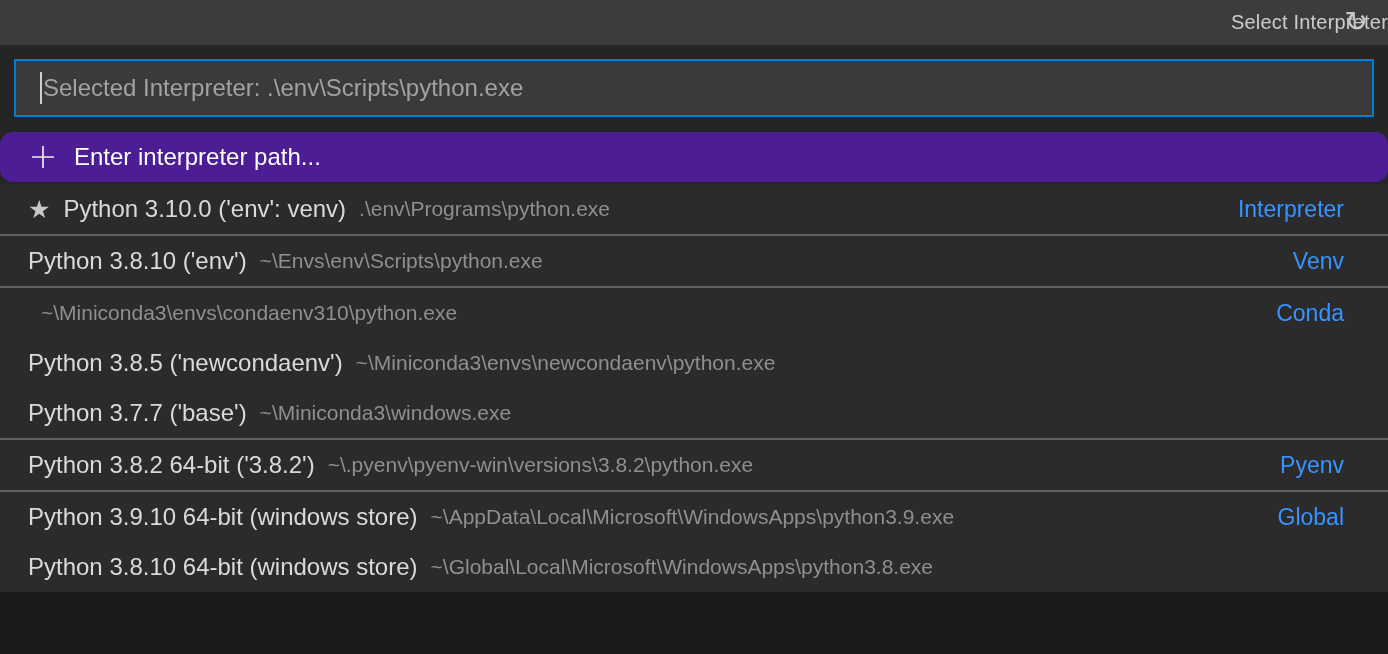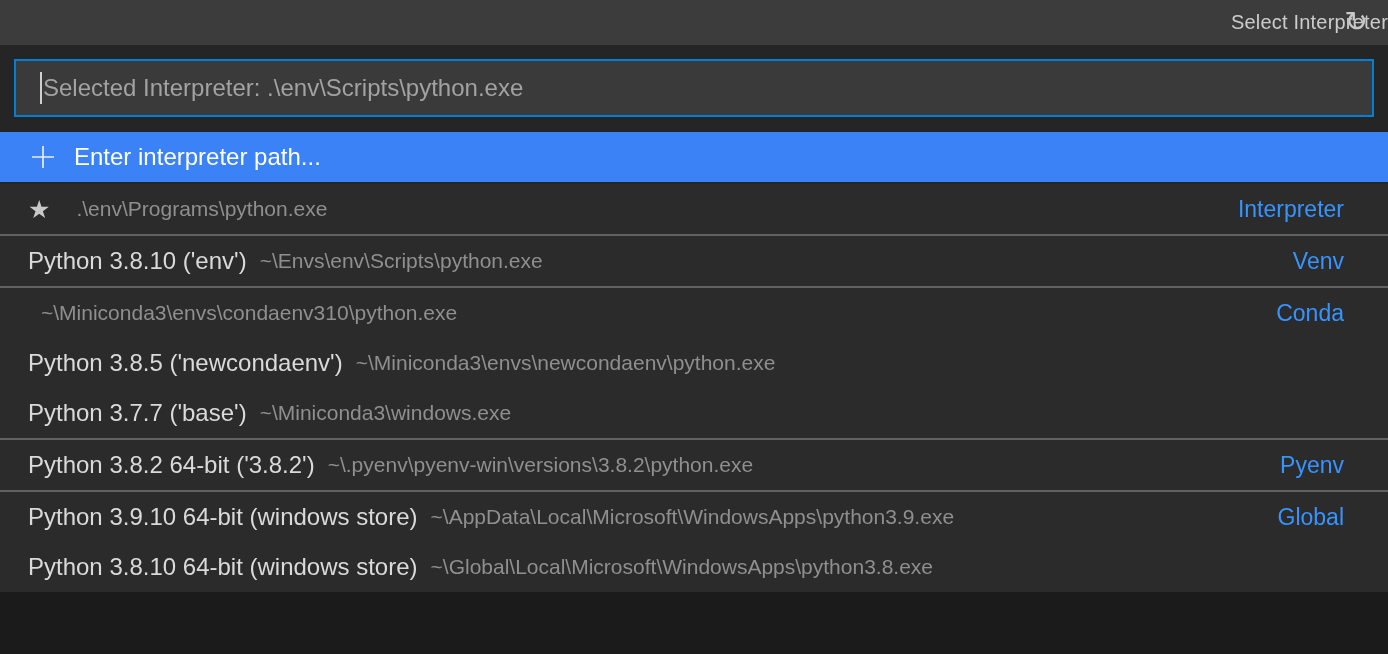--- a/index.html
+++ b/index.html
@@ -40,21 +40,21 @@
     position:absolute; left:24px; top:11px; width:2px; height:32px;
     background:#cfcfcf;
   }
 
   
   .list { flex:1 1 auto; display:flex; flex-direction:column; }
   .row {
     height:50px; flex:0 0 auto; display:flex; align-items:center;
     padding:0 44px 0 28px; background:#2b2b2c; cursor:pointer; overflow:hidden;
   }
-  .row.command { background:#3b82f6; margin-bottom:2px; }
+  .row.command { background:#4c1d95; margin-bottom:2px;border-radius:13px; }
   .plus-icon { display:flex; align-items:center; margin-right:16px; }
   .cmd-label { color:#ffffff; font-size:24px; }
   .star {
     color:#c8c8c8; font-size:25px; line-height:1; margin-right:13px;
     font-family:"DejaVu Sans",sans-serif;
   }
   .label { color:#dadada; font-size:24px; white-space:pre; }
   .path  { color:#8f8f8f; font-size:21px; margin-left:13px; white-space:pre; }
   .meta  { margin-left:auto; padding-left:20px; color:#3794ff; font-size:23px; }
   .sep   { height:2px; flex:0 0 auto; background:#616161; }
@@ -82,20 +82,21 @@
       <span class="plus-icon">
         <svg width="30" height="30" viewBox="0 0 30 30">
           <path d="M15 4 L15 26 M4 15 L26 15" stroke="#ececec" stroke-width="1.7" fill="none"></path>
         </svg>
       </span>
       <span class="cmd-label">Enter interpreter path...</span>
     </div>
 
   <div class="row item">
     <span class="star">★</span>
+    <span class="label">Python 3.10.0 ('env': venv)</span>
     <span class="path">.\env\Programs\python.exe</span>
     <span class="meta">Interpreter</span>
   </div>
       <div class="sep"></div>
       <div class="row item">
 
     <span class="label">Python 3.8.10 ('env')</span>
     <span class="path">~\Envs\env\Scripts\python.exe</span>
     <span class="meta">Venv</span>
   </div>

